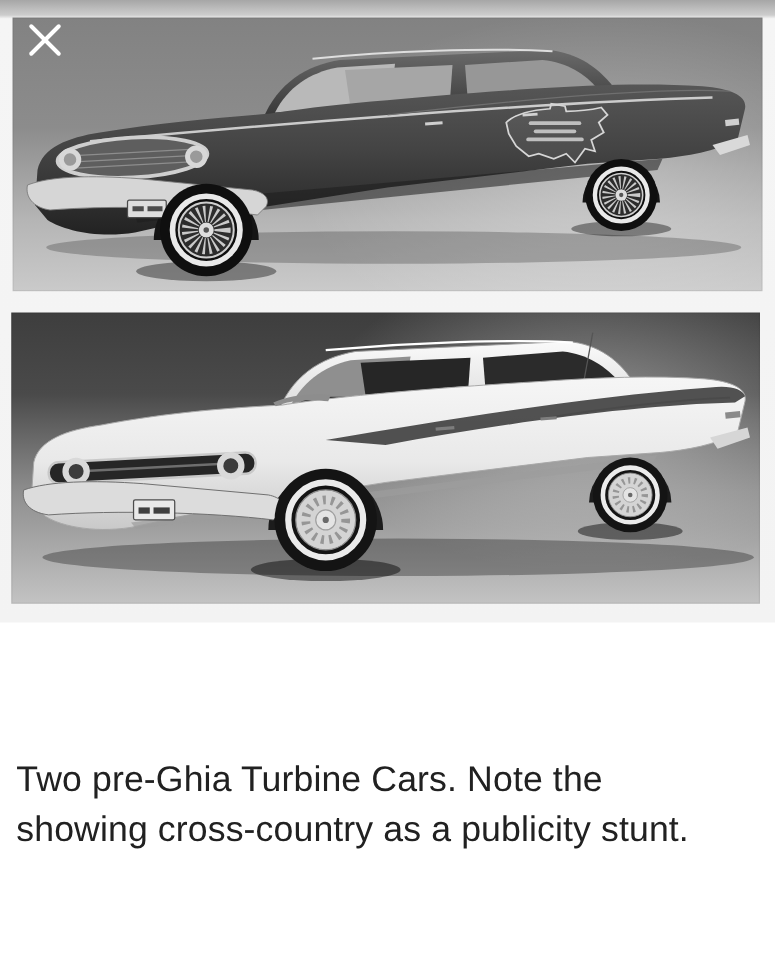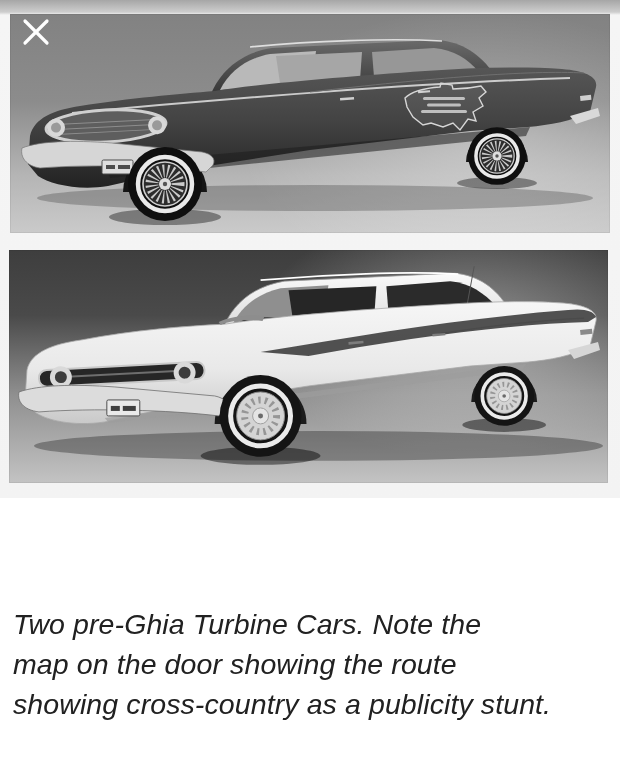--- a/index.html
+++ b/index.html
@@ -39,21 +39,21 @@
   }
   .close-btn svg{display:block;}
 
   
   .caption{
     position:absolute;left:0;top:604px;width:620px;
     padding:0 13px;box-sizing:border-box;
     color:#212121;
     font-size:28.5px;line-height:40px;letter-spacing:0.1px;
   }
-  .caption .cap-line{white-space:nowrap;font-style:italic;}
+  .caption .cap-line{white-space:nowrap;}
 </style>
 </head>
 <body>
 
 <div class="page">
 
   <figure class="scan">
 
     <div class="photo photo-top">
       <svg viewBox="0 0 600 219">
@@ -236,17 +236,16 @@
 
   <button class="close-btn" aria-label="Close">
     <svg width="32" height="32" viewBox="0 0 32 32">
       <line x1="5" y1="5" x2="27" y2="27" stroke="#ffffff" stroke-width="3.2" stroke-linecap="round"></line>
       <line x1="27" y1="5" x2="5" y2="27" stroke="#ffffff" stroke-width="3.2" stroke-linecap="round"></line>
     </svg>
   </button>
 
   <div class="caption">
     <div class="cap-line">Two pre-Ghia Turbine Cars. Note the</div>
-    <div class="cap-line">map on the door showing the route</div>
     <div class="cap-line">showing cross-country as a publicity stunt.</div>
   </div>
 
 </div>
 
 </body></html>

